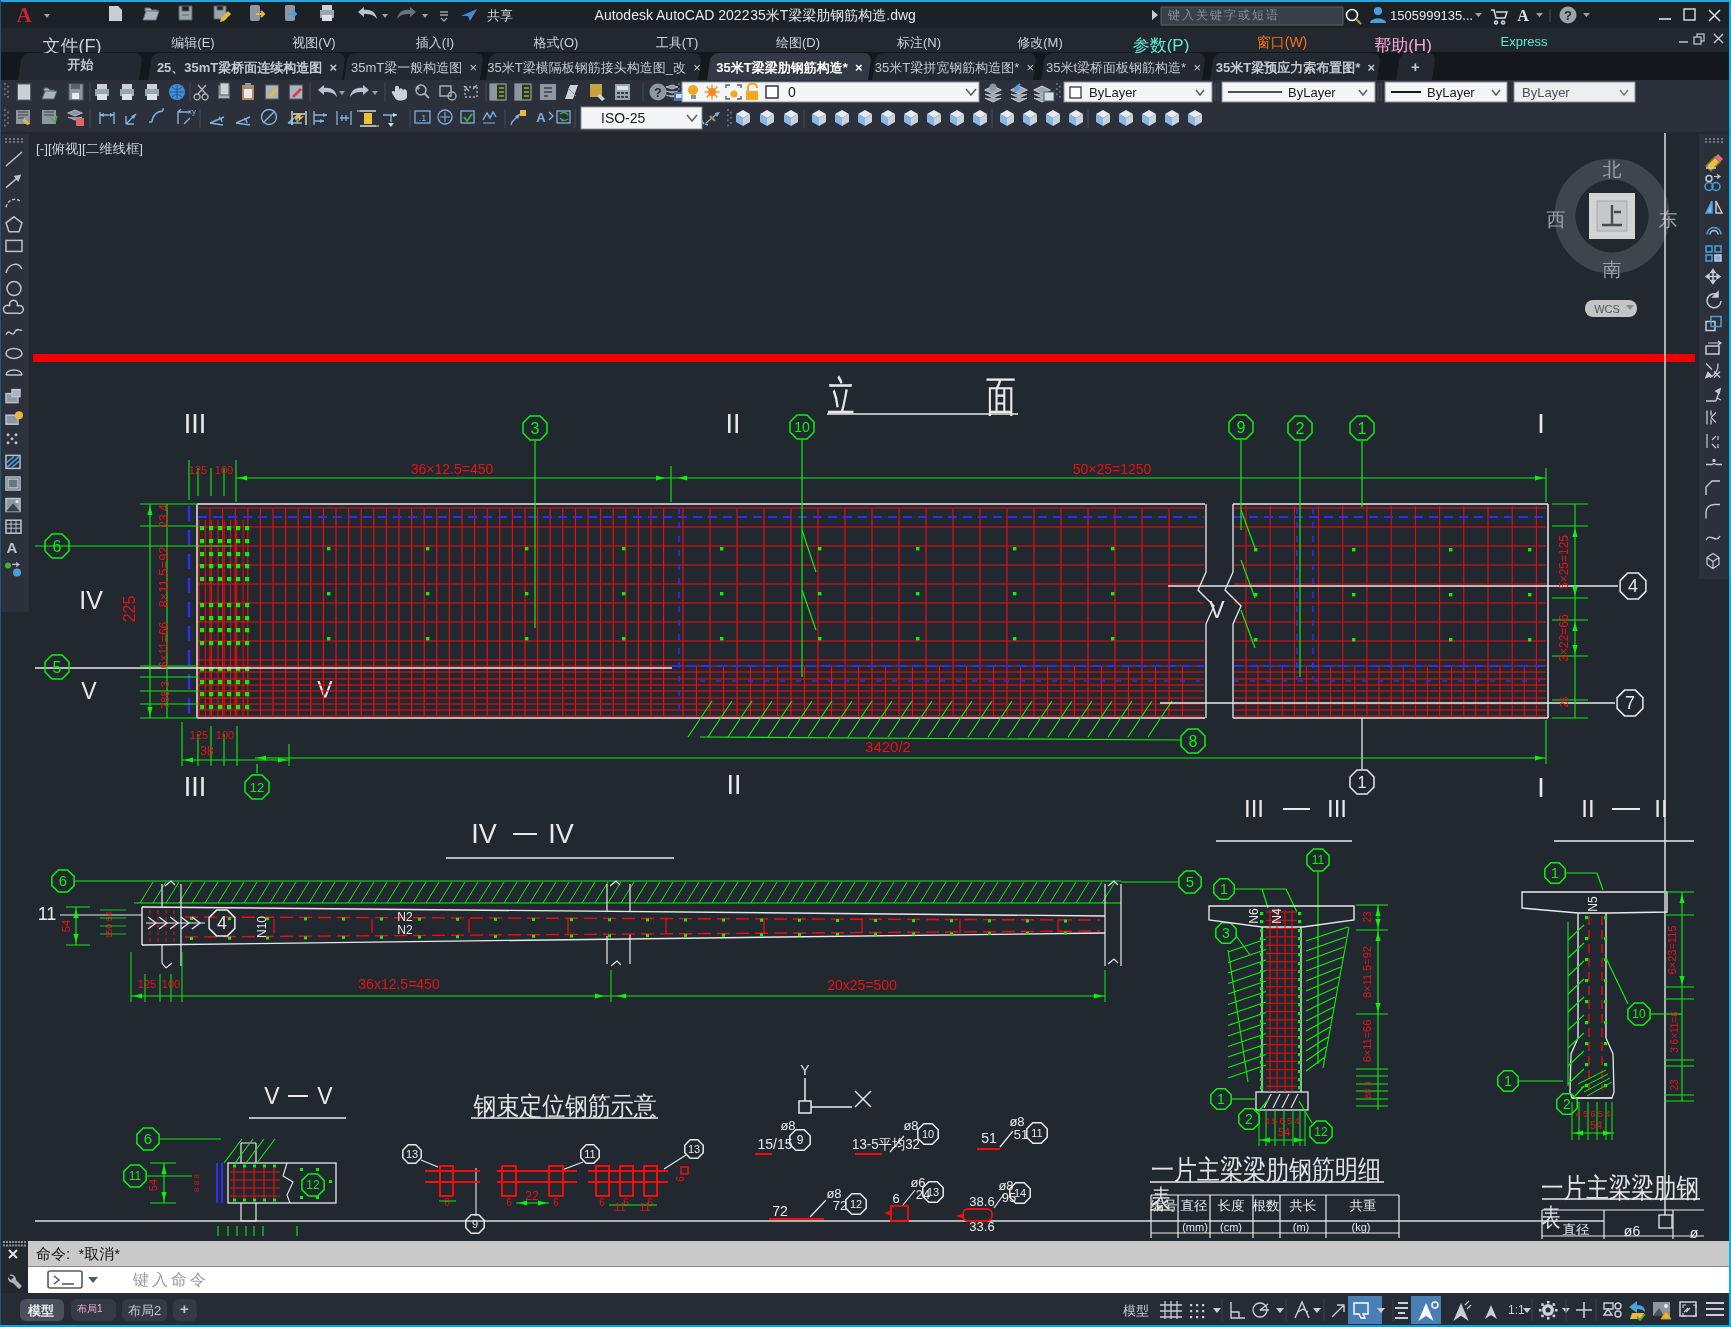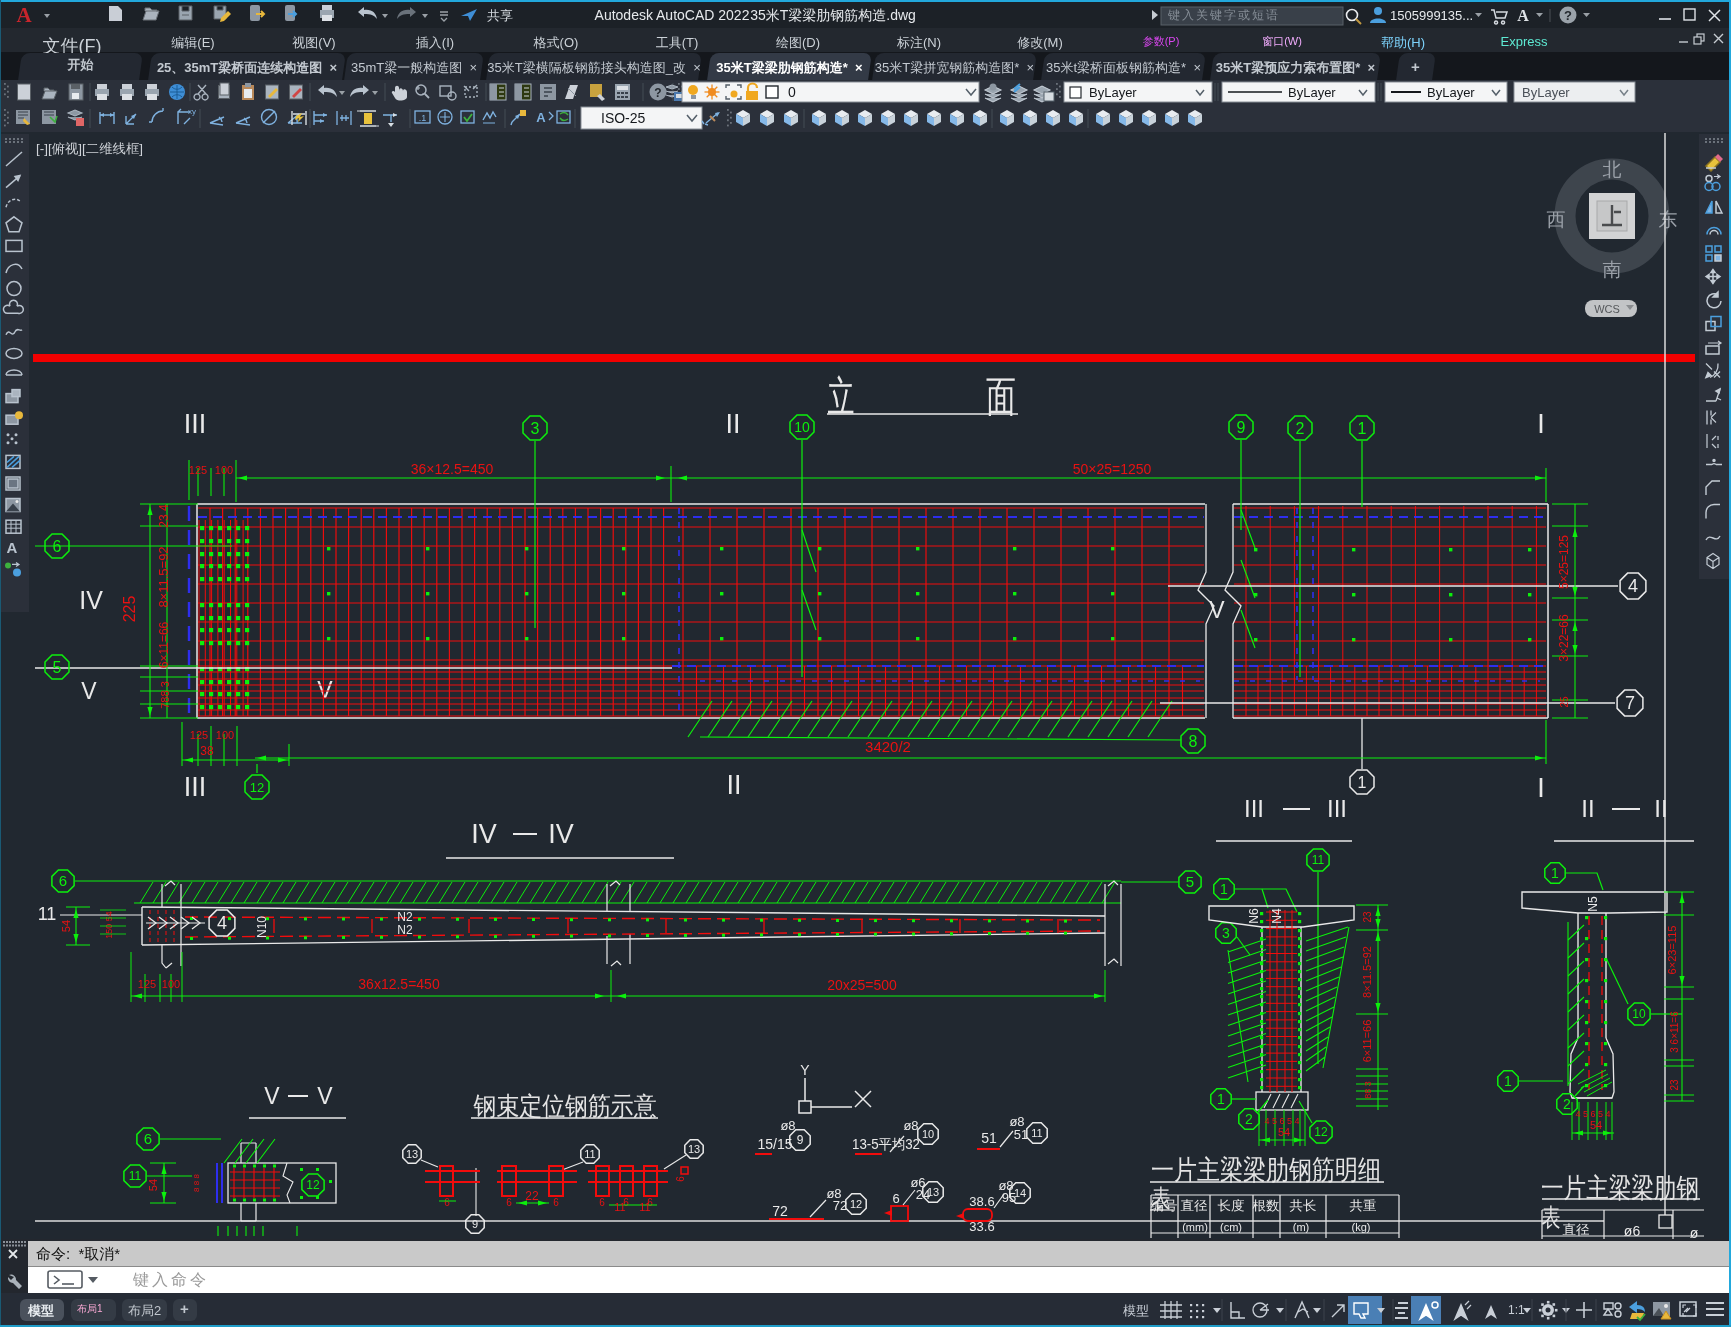--- a/index.html
+++ b/index.html
@@ -77,23 +77,23 @@
     </svg>
     <span class="tx" style="left:72px;top:34px;color:#ccd2d8;font-size:18px;transform:translateX(-50%)">文件(F)</span>
     <span class="tx" style="left:193px;top:34px;color:#ccd2d8;font-size:13px;transform:translateX(-50%)">编辑(E)</span>
     <span class="tx" style="left:314px;top:34px;color:#ccd2d8;font-size:13px;transform:translateX(-50%)">视图(V)</span>
     <span class="tx" style="left:435px;top:34px;color:#ccd2d8;font-size:13px;transform:translateX(-50%)">插入(I)</span>
     <span class="tx" style="left:556px;top:34px;color:#ccd2d8;font-size:13px;transform:translateX(-50%)">格式(O)</span>
     <span class="tx" style="left:677px;top:34px;color:#ccd2d8;font-size:13px;transform:translateX(-50%)">工具(T)</span>
     <span class="tx" style="left:798px;top:34px;color:#ccd2d8;font-size:13px;transform:translateX(-50%)">绘图(D)</span>
     <span class="tx" style="left:919px;top:34px;color:#ccd2d8;font-size:13px;transform:translateX(-50%)">标注(N)</span>
     <span class="tx" style="left:1040px;top:34px;color:#ccd2d8;font-size:13px;transform:translateX(-50%)">修改(M)</span>
-    <span class="tx" style="left:1161px;top:34px;color:#d946ef;font-size:11px;transform:translateX(-50%)">参数(P)</span>
-    <span class="tx" style="left:1282px;top:34px;color:#f0abfc;font-size:11px;transform:translateX(-50%)">窗口(W)</span>
-    <span class="tx" style="left:1403px;top:34px;color:#7dd3fc;font-size:13px;transform:translateX(-50%)">帮助(H)</span>
+    <span class="tx" style="left:1161px;top:34px;color:#5eead4;font-size:17px;transform:translateX(-50%)">参数(P)</span>
+    <span class="tx" style="left:1282px;top:34px;color:#f97316;font-size:14px;transform:translateX(-50%)">窗口(W)</span>
+    <span class="tx" style="left:1403px;top:34px;color:#f9a8d4;font-size:17px;transform:translateX(-50%)">帮助(H)</span>
     <span class="tx" style="left:1524px;top:34px;color:#5eead4;font-size:13px;transform:translateX(-50%)">Express</span>
     <svg class="abs" style="top:28px;left:1670" width="61" height="24" viewBox="0 0 61 24">
       <line x1="9" y1="14" x2="18" y2="14" stroke="#c6ccd2" stroke-width="1.4"></line>
       <rect x="27" y="6" width="7" height="7" fill="none" stroke="#c6ccd2" stroke-width="1.2"></rect>
       <rect x="24" y="9" width="7" height="7" fill="#23282f" stroke="#c6ccd2" stroke-width="1.2"></rect>
       <path d="M44,6 l9,9 M53,6 l-9,9" stroke="#c6ccd2" stroke-width="1.4"></path>
     </svg>
     <div class="abs" style="left:20px;top:53px;width:121px;height:27px;background:#232831;border-radius:8px 8px 0 0;transform:skewX(-8deg)"></div>
     <div class="tx" style="left:80.5px;top:56px;transform:translateX(-50%);color:#c3c9d0;font-size:13px;font-weight:bold">开始</div>
     <div class="abs" style="left:150px;top:53px;width:194px;height:27px;background:#232831;border-radius:8px 8px 0 0;transform:skewX(-8deg)"></div>

